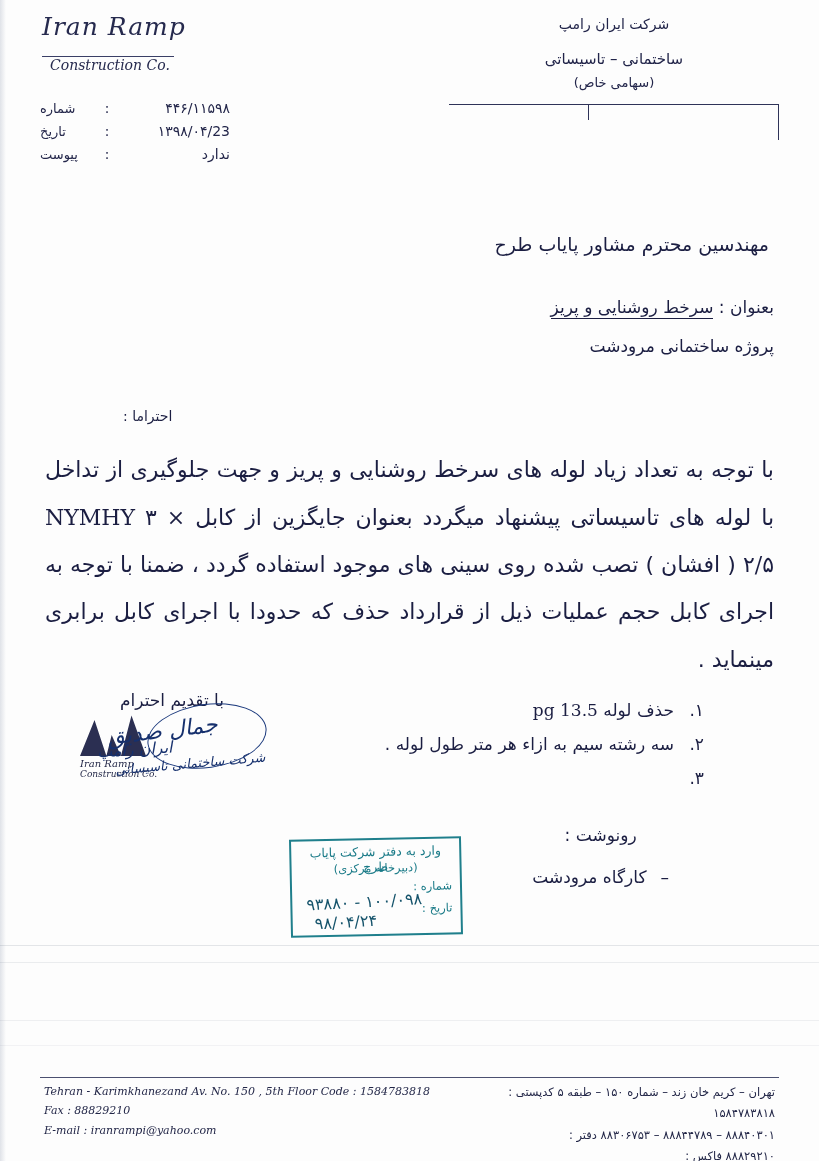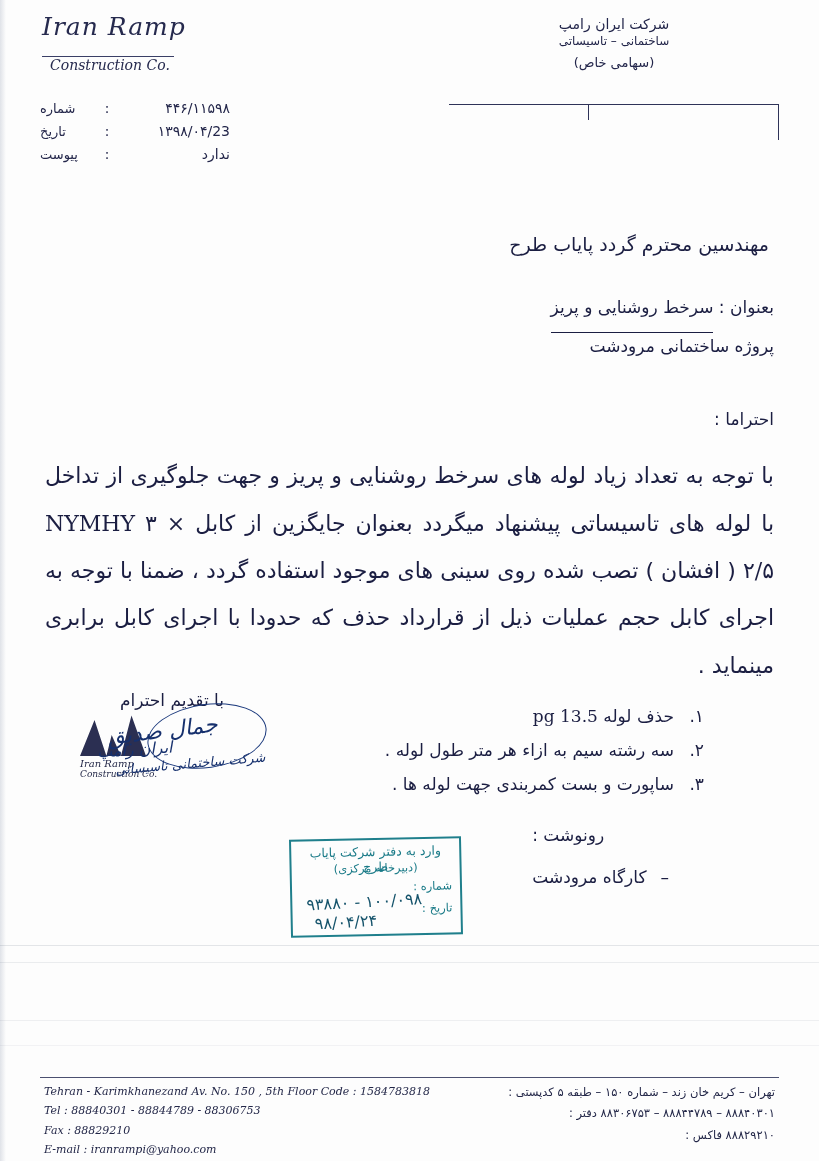--- a/index.html
+++ b/index.html
@@ -108,22 +108,22 @@
     width: 330px;
     text-align: center;
     direction: rtl;
     color: #22254a;
   }
   .head-right .hr1 {
     font-size: 14px;
     letter-spacing: 1px;
   }
   .head-right .hr2 {
-    font-size: 12px;
-    margin-top: 2px;
+    font-size: 15px;
+    margin-top: 18px;
   }
   .head-right .hr3 {
     font-size: 13px;
     margin-top: 7px;
   }
   .head-rule {
     position: absolute;
     right: 40px;
     top: 104px;
     width: 330px;
@@ -164,29 +164,29 @@
     margin-bottom: 26px;
     margin-right: 5px;
   }
   .subject-line {
     font-size: 17px;
     margin-bottom: 4px;
   }
   .subject-label { }
   .subject-value {
     border-bottom: 1.4px solid #1b1e42;
-    padding-bottom: 15px;
+    padding-bottom: 1px;
   }
   .project-line {
     font-size: 17px;
     margin-bottom: 38px;
   }
   .salutation {
-    font-size: 17px;
-    text-align: right;
+    font-size: 14px;
+    text-align: left;
     padding-left: 78px;
     margin-bottom: 16px;
   }
   .para {
     font-size: 22px;
     line-height: 2.15;
     text-align: justify;
     text-align-last: right;
     margin-bottom: 6px;
   }
@@ -287,21 +287,21 @@
     border-radius: 50%;
     transform: rotate(-8deg);
   }
 
   
   .cc-block {
     position: absolute;
     right: 150px;
     top: 825px;
     direction: rtl;
-    text-align: left;
+    text-align: center;
     font-size: 17px;
     color: #1b1e42;
   }
   .cc-title { margin-bottom: 22px; }
   .cc-item { display: flex; gap: 14px; align-items: baseline; }
   .cc-dash { }
 
   
   .recv-stamp {
     position: absolute;
@@ -428,21 +428,21 @@
   <div class="head-right">
     <div class="hr1">شرکت ایران رامپ</div>
     <div class="hr2">ساختمانی – تاسیساتی</div>
     <div class="hr3">(سهامی خاص)</div>
   </div>
   <div class="head-rule"></div>
   <div class="head-tick"></div>
   <div class="head-tick2"></div>
 
   <div class="body-area">
-    <div class="addressee">مهندسین محترم گردد پایاب طرح</div>
+    <div class="addressee">مهندسین محترم مشاور پایاب طرح</div>
 
     <div class="subject-line">
       <span class="subject-label">بعنوان :</span>
       <span class="subject-value">سرخط روشنایی و پریز</span>
     </div>
     <div class="project-line">پروژه ساختمانی مرودشت</div>
 
     <div class="salutation">احتراما :</div>
 
     <div class="para">
@@ -458,21 +458,20 @@
           <span>حذف لوله</span>
           <span class="ltr">pg 13.5</span>
         </span>
       </li>
       <li>
         <span class="li-num">۲.</span>
         <span class="li-txt">سه رشته سیم به ازاء هر متر طول لوله .</span>
       </li>
       <li>
         <span class="li-num">۳.</span>
-        <span class="li-txt">ساپورت و بست کمربندی جهت لوله ها .</span>
       </li>
     </ol>
   </div>
 
   <div class="signoff">با تقدیم احترام</div>
 
   <div class="stamp-logo">
     <div class="stamp-mark"></div>
     <div class="stamp-txt1">Iran Ramp</div>
     <div class="stamp-txt2">Construction Co.</div>
@@ -504,27 +503,27 @@
 
   <div class="scanline scan-a"></div>
   <div class="scanline scan-b"></div>
   <div class="scanline scan-c"></div>
   <div class="scanline scan-d"></div>
 
   <div class="footer-rule"></div>
 
   <div class="footer-left">
     <div>Tehran - Karimkhanezand Av.  No. 150 , 5th Floor Code : 1584783818</div>
-    <div>Tel : 88840301 - 88844789 - 88306753</div>
     <div>Fax : 88829210</div>
     <div>E-mail : iranrampi@yahoo.com</div>
   </div>
 
   <div class="footer-right">
     <div class="f-row">تهران – کریم خان زند – شماره ۱۵۰ – طبقه ۵ کدپستی :</div>
+    <div class="f-row">۱۵۸۴۷۸۳۸۱۸</div>
     <div class="f-row">
       <span>۸۸۸۴۰۳۰۱ – ۸۸۸۴۴۷۸۹ – ۸۸۳۰۶۷۵۳</span>
       <span class="f-lbl">دفتر :</span>
     </div>
     <div class="f-row">
       <span>۸۸۸۲۹۲۱۰</span>
       <span class="f-lbl">فاکس :</span>
     </div>
   </div>
 

